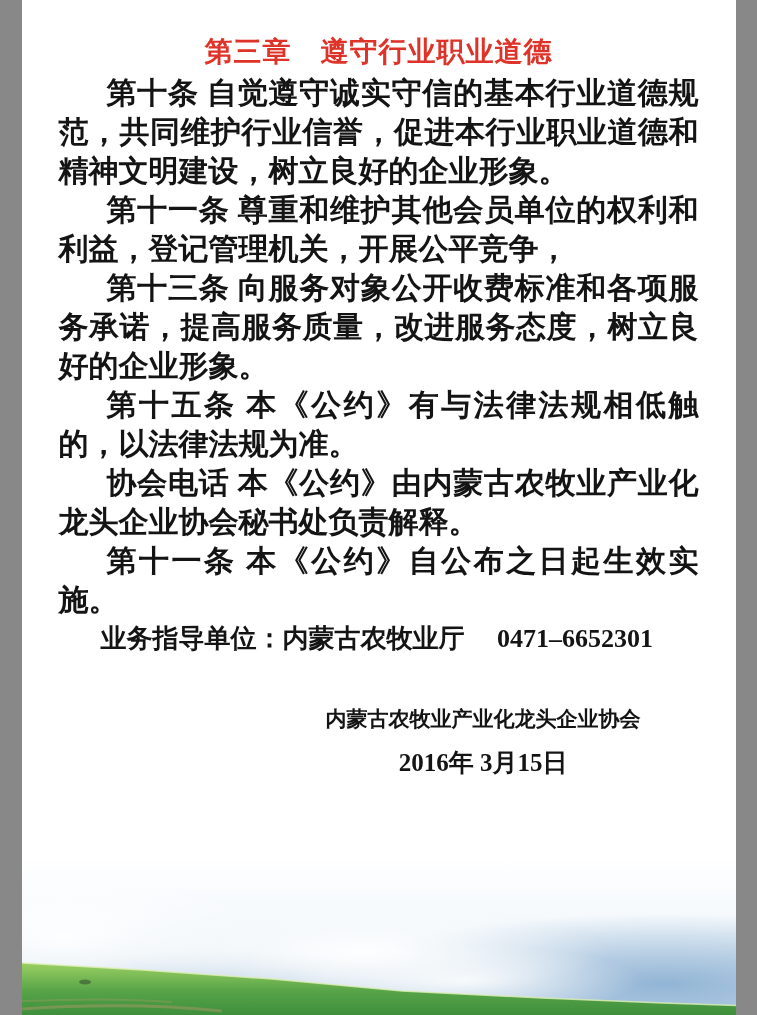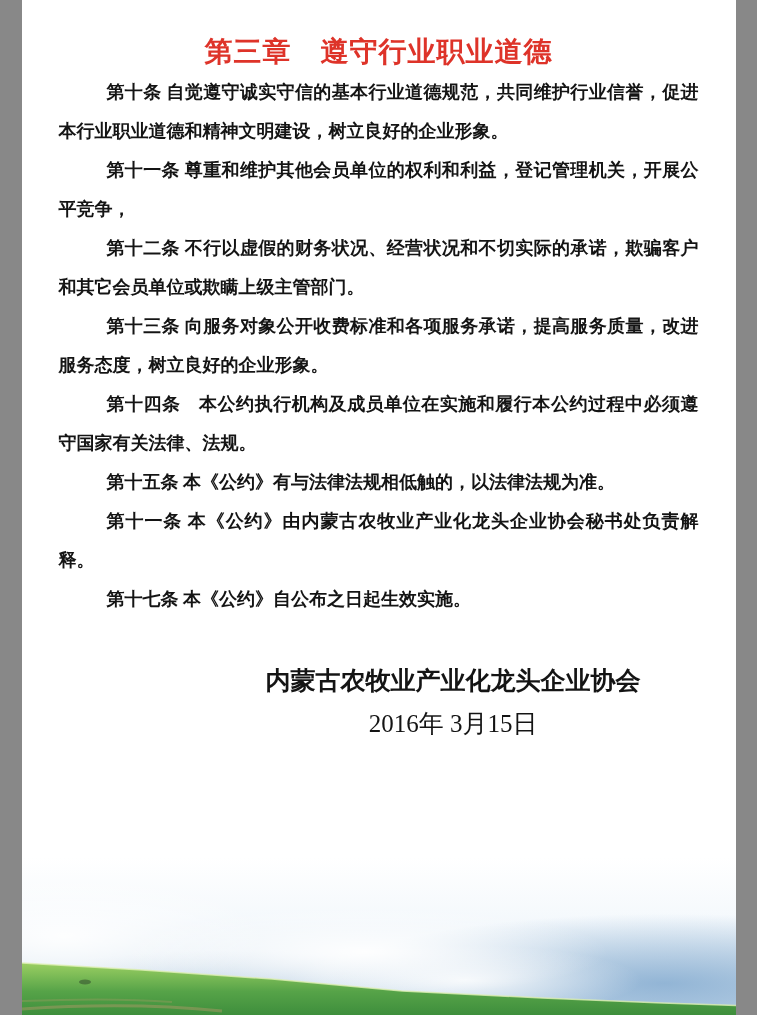--- a/index.html
+++ b/index.html
@@ -43,43 +43,43 @@
     font-family:"Liberation Sans","DejaVu Sans",sans-serif;
     font-weight:bold;
     color:var(--heading-red);
     font-size:28px;line-height:39px;
     text-align:center;
     margin:2px 0;
     letter-spacing:1px;
   }
   .article{
     margin:0;
-    font-size:18px;line-height:39px;
+    font-size:30px;line-height:39px;
     font-weight:bold;
     text-align:justify;
     text-indent:48px;
     letter-spacing:0;
   }
   .contact{
     margin:0;
     font-size:26px;line-height:39px;
     font-weight:bold;
     text-indent:42px;
     white-space:nowrap;
   }
   .signature-block{
     width:fit-content;
     margin:42px 58px 0 auto;
     text-align:center;
   }
   .signature-name{
-    font-size:25px;line-height:39px;font-weight:bold;white-space:nowrap;
+    font-size:21px;line-height:39px;font-weight:bold;white-space:nowrap;
   }
   .signature-date{
-    font-size:25px;line-height:36px;font-weight:normal;margin-top:6px;white-space:nowrap;
+    font-size:25px;line-height:36px;font-weight:bold;margin-top:6px;white-space:nowrap;
   }
 </style>
 </head>
 <body>
 
 <div class="page">
 
   <div class="landscape">
     <div class="sky"></div>
     <svg class="grass-svg" viewBox="0 0 757 62" preserveAspectRatio="none">
@@ -97,29 +97,28 @@
       <ellipse cx="63" cy="29" rx="6" ry="2.5" fill="#3a5a33" opacity="0.65"></ellipse>
     </svg>
   </div>
 
   <div class="content">
 
     <h1 class="chapter-title">第三章　遵守行业职业道德</h1>
 
     <p class="article">第十条 自觉遵守诚实守信的基本行业道德规范，共同维护行业信誉，促进本行业职业道德和精神文明建设，树立良好的企业形象。</p>
     <p class="article">第十一条 尊重和维护其他会员单位的权利和利益，登记管理机关，开展公平竞争，</p>
-    <p class="article">第十二条 不行以虚假的财务状况、经营状况和不切实际的承诺，欺骗客户和其它会员单位或欺瞒上级主管部门。</p>
     <p class="article">第十三条 向服务对象公开收费标准和各项服务承诺，提高服务质量，改进服务态度，树立良好的企业形象。</p>
-    <p class="article">第十四条　本公约执行机构及成员单位在实施和履行本公约过程中必须遵守国家有关法律、法规。</p>
 
 
     <p class="article">第十五条 本《公约》有与法律法规相低触的，以法律法规为准。</p>
-    <p class="article">第十一条 本《公约》由内蒙古农牧业产业化龙头企业协会秘书处负责解释。</p>
-    <p class="article">第十七条 本《公约》自公布之日起生效实施。</p>
+    <p class="article">协会电话 本《公约》由内蒙古农牧业产业化龙头企业协会秘书处负责解释。</p>
+    <p class="article">第十一条 本《公约》自公布之日起生效实施。</p>
 
+    <p class="contact">业务指导单位：内蒙古农牧业厅　 0471–6652301</p>
 
     <div class="signature-block">
       <div class="signature-name">内蒙古农牧业产业化龙头企业协会</div>
       <div class="signature-date">2016年 3月15日</div>
     </div>
 
   </div>
 </div>
 
 </body></html>

